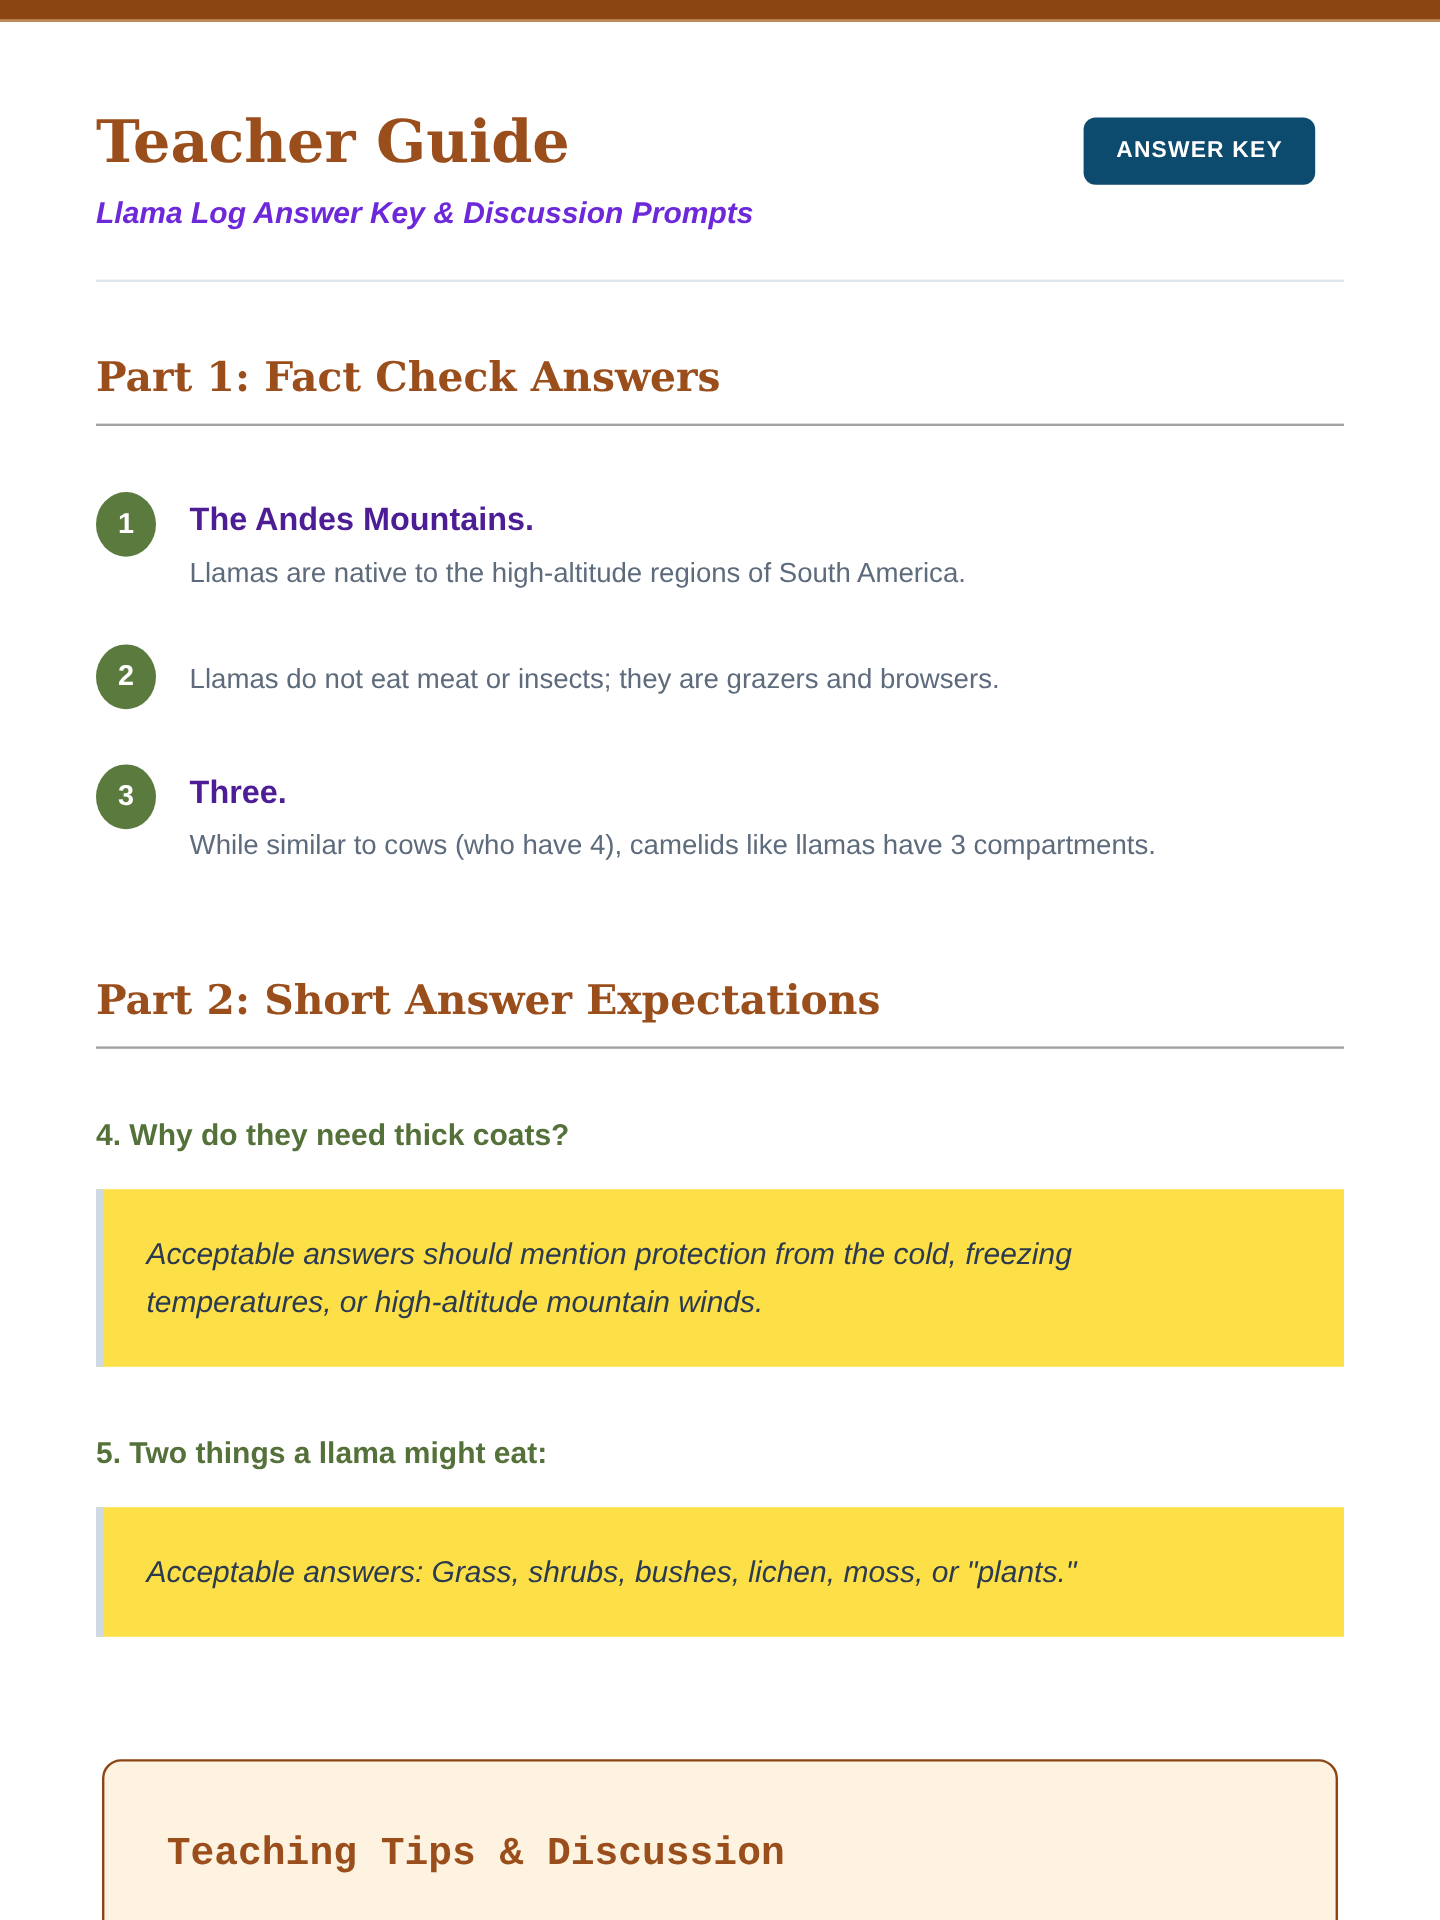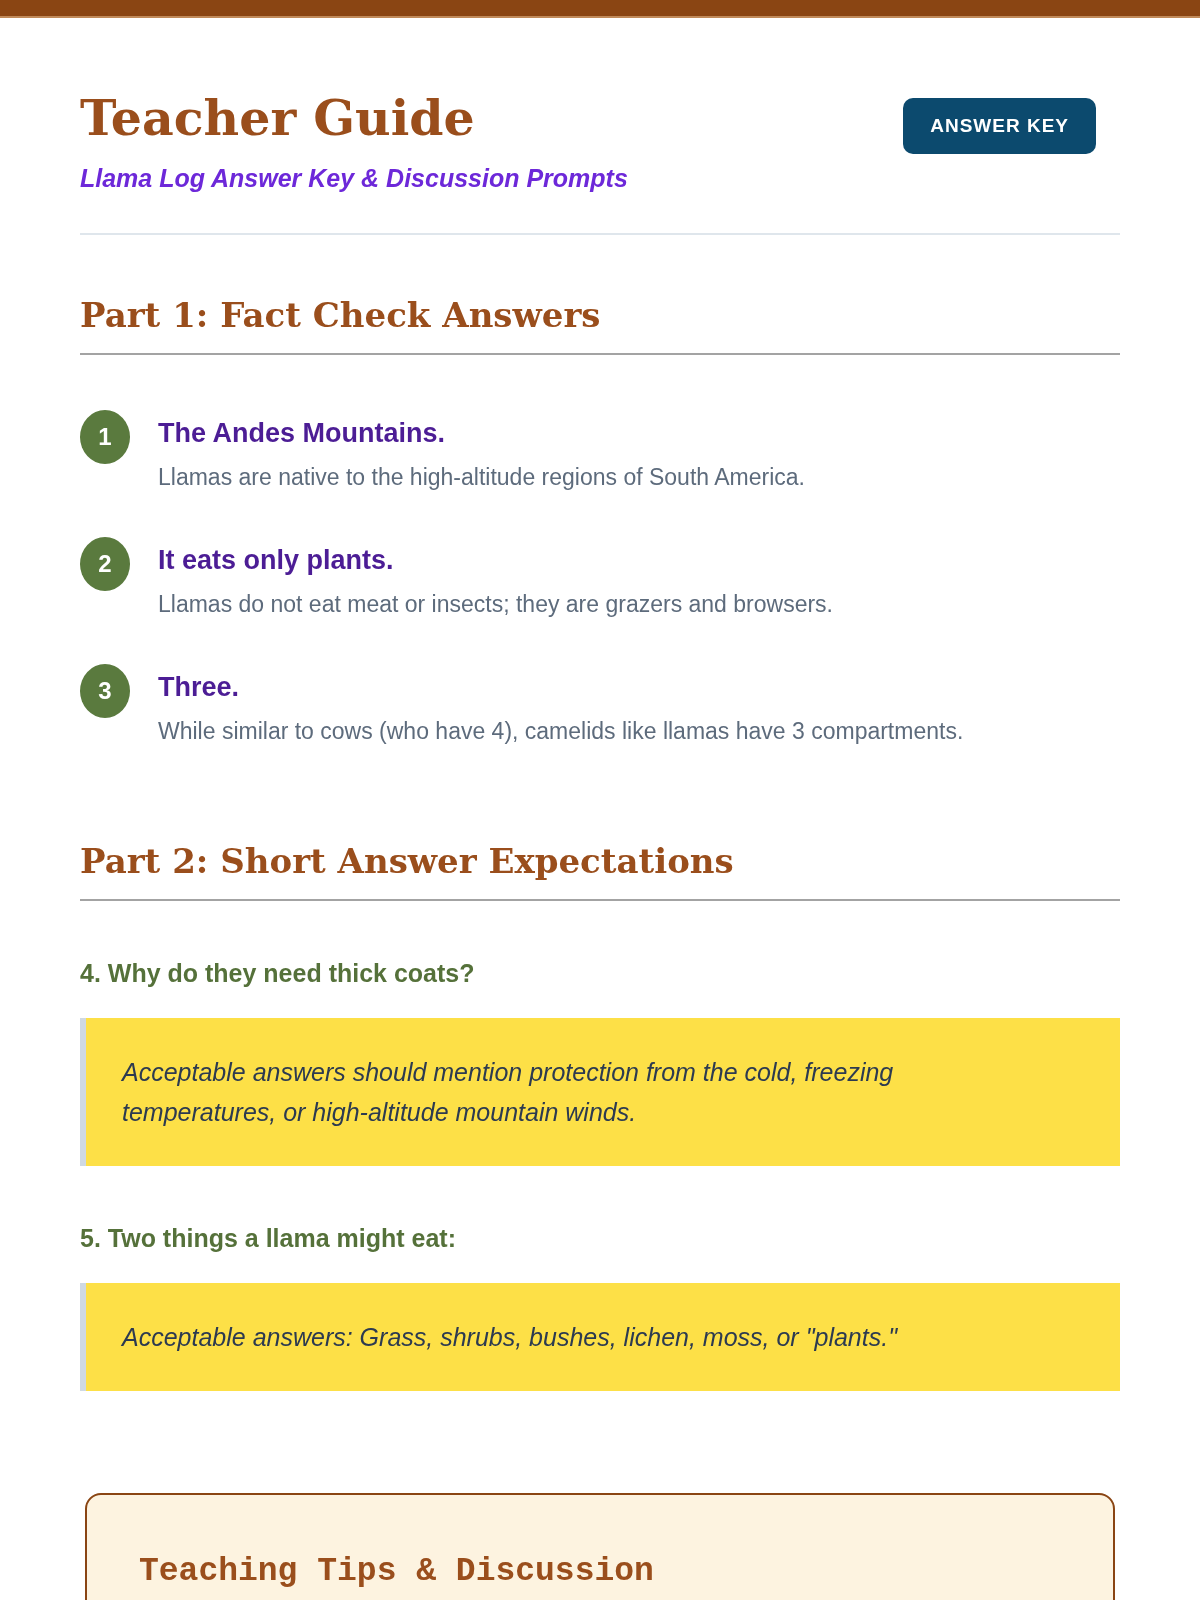--- a/index.html
+++ b/index.html
@@ -162,21 +162,20 @@
         <div class="num-circle">1</div>
         <div>
           <p class="fact-answer">The Andes Mountains.</p>
           <p class="fact-expl">Llamas are native to the high-altitude regions of South America.</p>
         </div>
       </div>
 
       <div class="fact-item">
         <div class="num-circle">2</div>
         <div>
-          <p class="fact-answer">It eats only plants.</p>
           <p class="fact-expl">Llamas do not eat meat or insects; they are grazers and browsers.</p>
         </div>
       </div>
 
       <div class="fact-item">
         <div class="num-circle">3</div>
         <div>
           <p class="fact-answer">Three.</p>
           <p class="fact-expl">While similar to cows (who have 4), camelids like llamas have 3 compartments.</p>
         </div>

